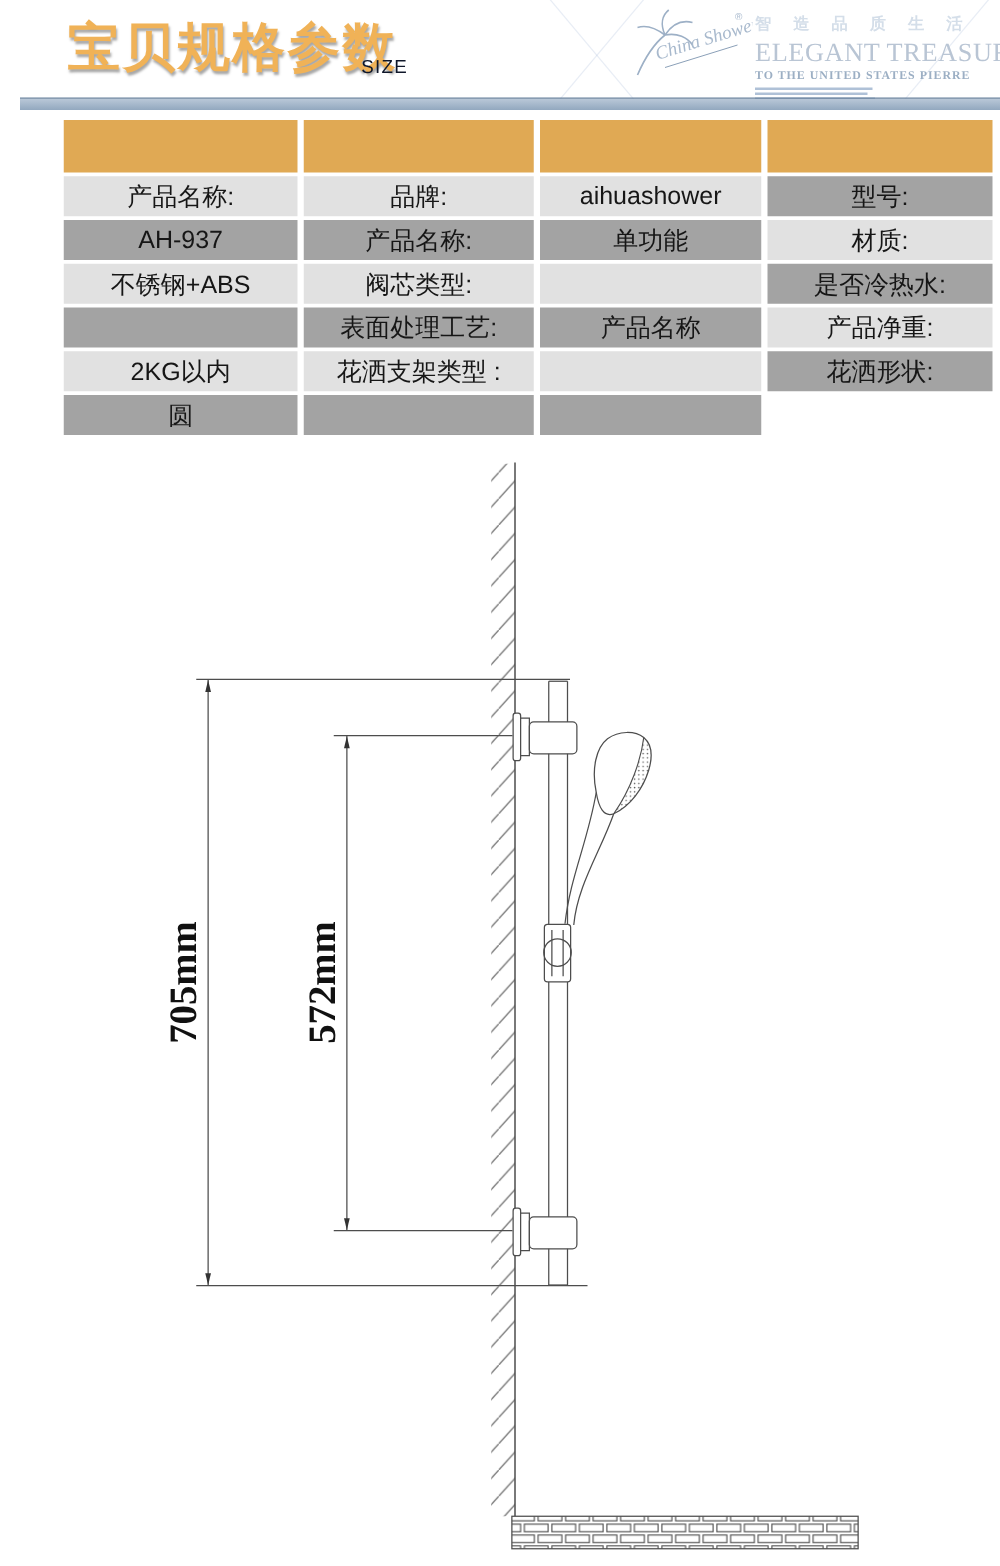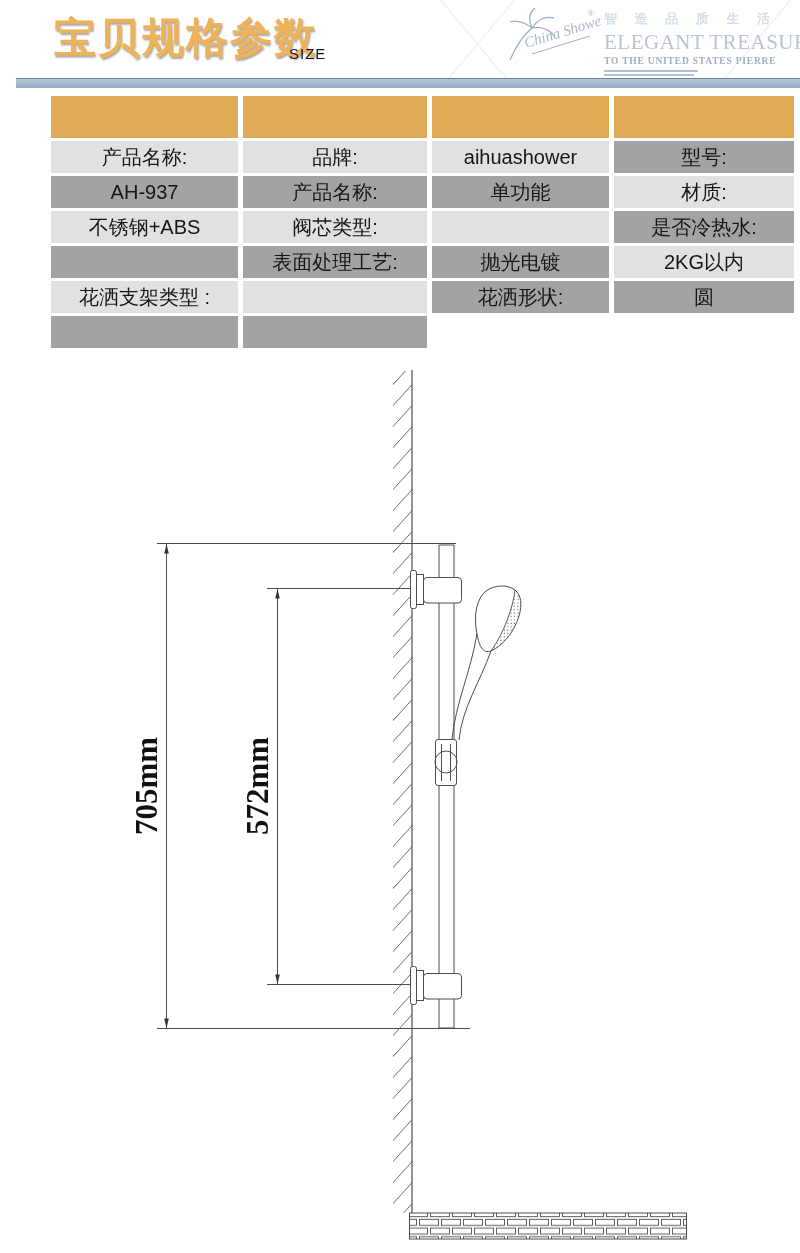--- a/index.html
+++ b/index.html
@@ -119,22 +119,23 @@
   <div class="cell r-dark">单功能</div>
 
   <div class="cell r-light">材质:</div>
   <div class="cell r-light">不锈钢+ABS</div>
   <div class="cell r-light">阀芯类型:</div>
   <div class="cell r-light"></div>
 
   <div class="cell r-dark">是否冷热水:</div>
   <div class="cell r-dark"></div>
   <div class="cell r-dark">表面处理工艺:</div>
-  <div class="cell r-dark">抛光电镀</div>
-
+  <div class="cell r-dark">产品名称</div>
+
+  <div class="cell r-light">产品净重:</div>
   <div class="cell r-light">2KG以内</div>
   <div class="cell r-light">花洒支架类型 :</div>
   <div class="cell r-light"></div>
 
   <div class="cell r-dark">花洒形状:</div>
   <div class="cell r-dark">圆</div>
   <div class="cell r-dark"></div>
   <div class="cell r-dark"></div>
 </div>
 

